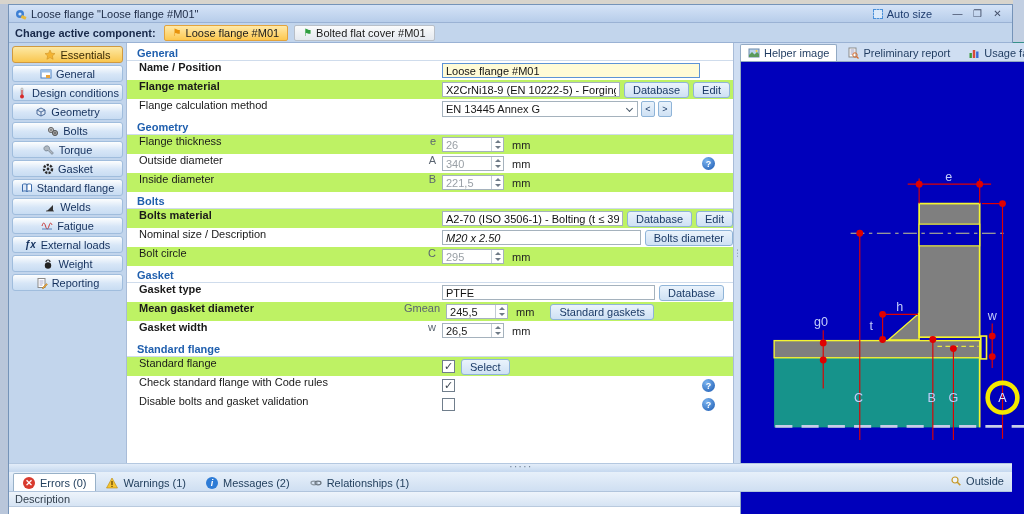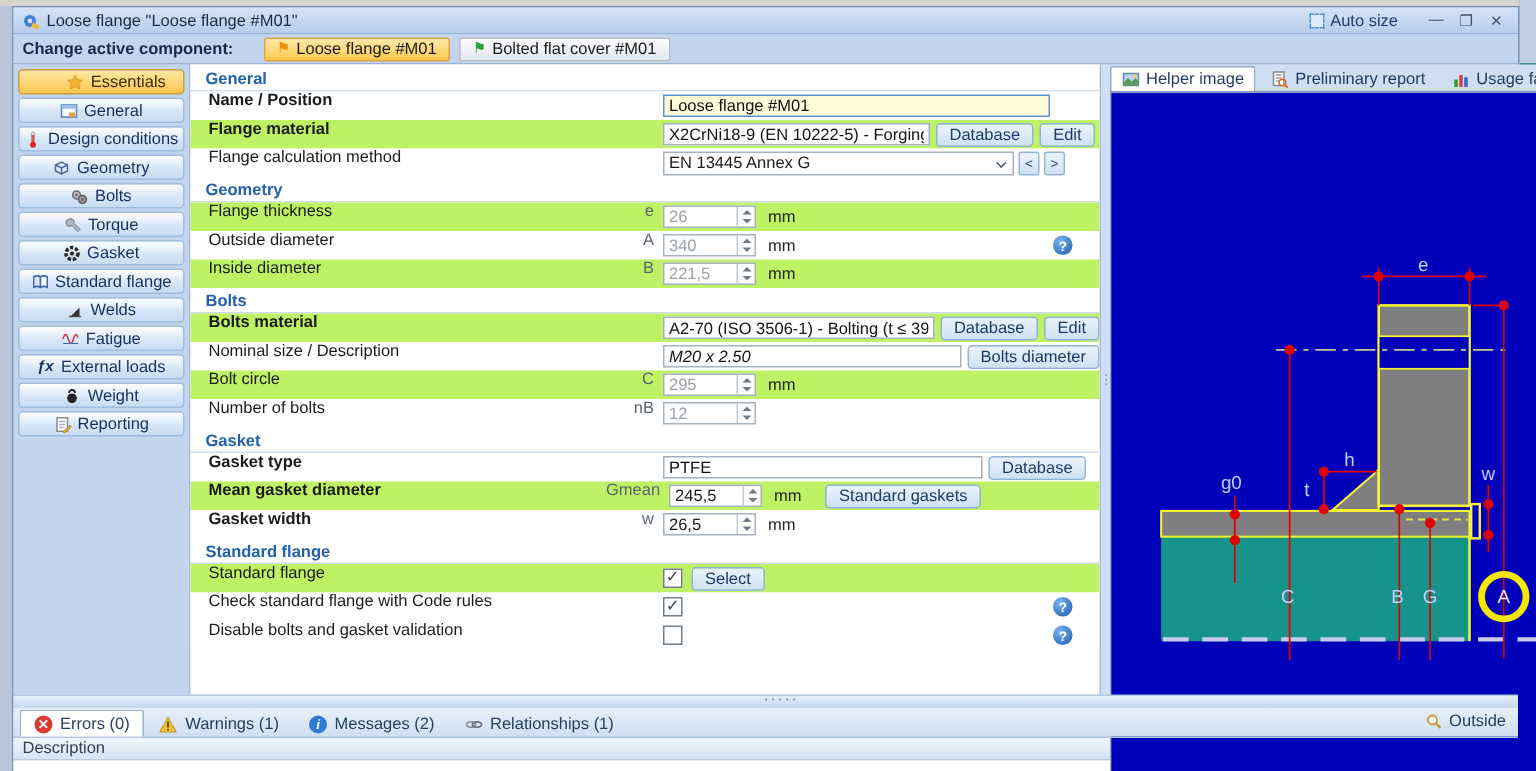--- a/index.html
+++ b/index.html
@@ -18,21 +18,21 @@
   
   .titlebar { height:18px; background:linear-gradient(#d5e3f7,#b7cdea); border-bottom:1px solid #9ab2d4; display:flex; align-items:center; padding:0 6px; flex:0 0 auto; }
   .titlebar .ttl { margin-left:4px; color:#1c2a45; }
   .titlebar .spacer { flex:1; }
   .autosize { display:flex; align-items:center; gap:4px; color:#1e3c6e; margin-right:14px; cursor:default; }
   .as-icon { width:10px; height:10px; border:1px dashed #4a90d9; background:#dceafa; }
   .winbtn { width:17px; height:13px; display:flex; align-items:center; justify-content:center; color:#44506a; font-size:10px; margin-left:3px; border-radius:2px; }
 
   
   .compbar { height:20px; background:#c2d5ec; border-bottom:1px solid #9ab2d4; display:flex; align-items:center; padding:0 6px; gap:6px; flex:0 0 auto; }
-  .compbar .lbl { font-weight:bold; color:#18294a; margin-right:14px; }
+  .compbar .lbl { font-weight:bold; color:#18294a; margin-right:2px; }
   .compbtn { display:flex; align-items:center; gap:4px; height:16px; padding:0 8px; border-radius:2px; border:1px solid #b8bfc8; background:linear-gradient(#fafbfc,#e4e9ef); cursor:pointer; }
   .compbtn.active { border:1px solid #e2a33d; background:linear-gradient(#ffe9a8,#fdc84f); }
   .flag { font-size:10px; line-height:1; }
   .flag.orange { color:#e8930c; }
   .flag.green { color:#2f9e3f; }
 
   
   .main { flex:1 1 auto; display:flex; min-height:0; }
   .sidebar { flex:0 0 118px; background:#c2d5ec; border-right:1px solid #a8bcd8; padding:3px 3px; }
   .side-btn { height:17px; margin:0 0 2px 0; border:1px solid #a0bddd; border-radius:3px; background:linear-gradient(#fdfefe,#d7e6f7 55%,#c8dcf2); display:flex; align-items:center; justify-content:center; gap:4px; color:#14305c; cursor:pointer; }
@@ -54,21 +54,21 @@
   .tinput.focus { background:#fffbd6; border-color:#5c93d6; }
   .numbox { height:15px; width:62px; border:1px solid #a5b2bd; background:#fff; display:flex; align-items:center; }
   .numbox .numval { flex:1; padding-left:3px; }
   .numbox .numval.dim { color:#9aa0a6; }
   .spin { flex:0 0 12px; height:100%; border-left:1px solid #c3ccd4; display:flex; flex-direction:column; }
   .spin span { flex:1; display:flex; align-items:center; justify-content:center; }
   .arr-up { width:0; height:0; border-left:3px solid transparent; border-right:3px solid transparent; border-bottom:3px solid #6f7b87; }
   .arr-dn { width:0; height:0; border-left:3px solid transparent; border-right:3px solid transparent; border-top:3px solid #6f7b87; }
   .unit { margin-left:8px; color:#222; }
   .fbtn { height:16px; margin-left:4px; padding:0 8px; display:inline-flex; align-items:center; border:1px solid #8fb4d8; border-radius:3px; background:linear-gradient(#eaf3fc,#cfe1f4); color:#1b3a66; white-space:nowrap; cursor:pointer; }
-  .dropdown { height:16px; width:234px; border:1px solid #a5b2bd; background:#fff; display:flex; align-items:center; padding-left:3px; position:relative; cursor:pointer; }
+  .dropdown { height:16px; width:196px; border:1px solid #a5b2bd; background:#fff; display:flex; align-items:center; padding-left:3px; position:relative; cursor:pointer; }
   .dropdown .chev { position:absolute; right:5px; top:4px; width:5px; height:5px; border-right:1px solid #4a5a6a; border-bottom:1px solid #4a5a6a; transform:rotate(45deg); }
   .mini { height:16px; width:14px; margin-left:3px; padding:0; display:inline-flex; align-items:center; justify-content:center; border:1px solid #8fb4d8; border-radius:2px; background:linear-gradient(#eaf3fc,#cfe1f4); color:#1b3a66; font-size:9px; cursor:pointer; }
   .cb { width:13px; height:13px; border:1px solid #707e8c; background:#fff; display:inline-flex; align-items:center; justify-content:center; cursor:pointer; }
   .cb.checked::after { content:"✓"; font-size:11px; color:#3a4450; line-height:1; }
   .help { position:absolute; right:18px; top:3px; width:13px; height:13px; border-radius:50%; background:radial-gradient(circle at 35% 30%, #7ab4f0, #1a58b0); color:#fff; font-size:9px; font-weight:bold; display:flex; align-items:center; justify-content:center; cursor:pointer; }
 
   
   .vsplit { flex:0 0 4px; background:#cfdef2; position:relative; cursor:col-resize; }
   .vsplit::after { content:"⋮"; position:absolute; top:205px; left:-1px; color:#7e93ac; font-size:9px; }
 
@@ -363,37 +363,20 @@
                   </span>
                   <span>
                     <i class="arr-dn"></i>
                   </span>
                 </span>
             </span>
             <span class="unit">mm</span>
           </span>
         </div>
 
-        <div class="frow">
-          <span class="lab">Number of bolts</span>
-          <span class="sym">nB</span>
-          <span class="ctrls">
-            <span class="numbox">
-              <span class="numval dim">12</span>
-              <span class="spin">
-                  <span>
-                    <i class="arr-up"></i>
-                  </span>
-                  <span>
-                    <i class="arr-dn"></i>
-                  </span>
-                </span>
-            </span>
-          </span>
-        </div>
 
         <div class="sec-hdr">Gasket</div>
 
         <div class="frow">
           <span class="lab b">Gasket type</span>
           <span class="sym"></span>
           <span class="ctrls">
             <input class="tinput" style="width: 213px;" value="PTFE">
             <span class="fbtn">Database</span>
           </span>

